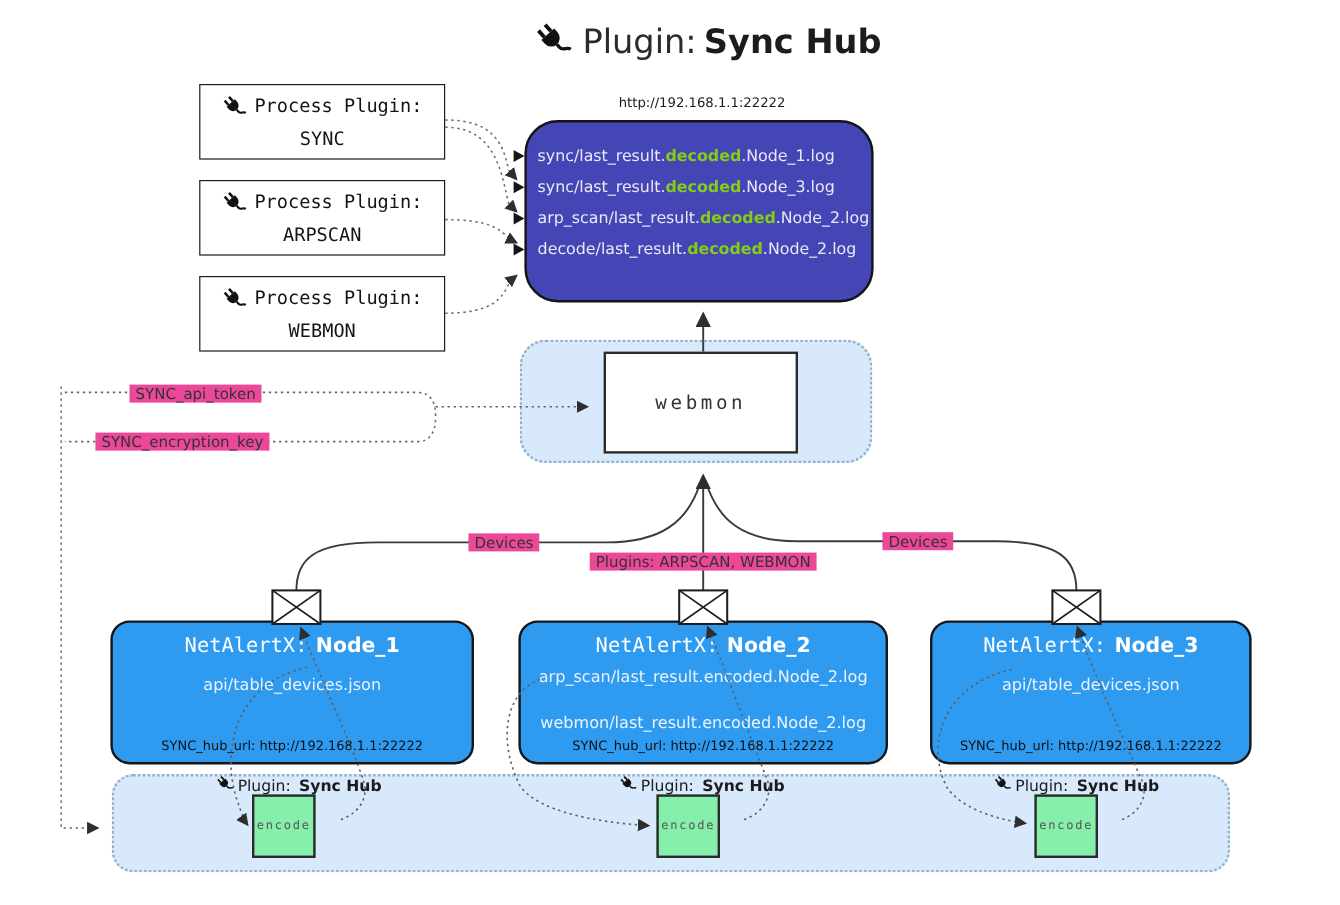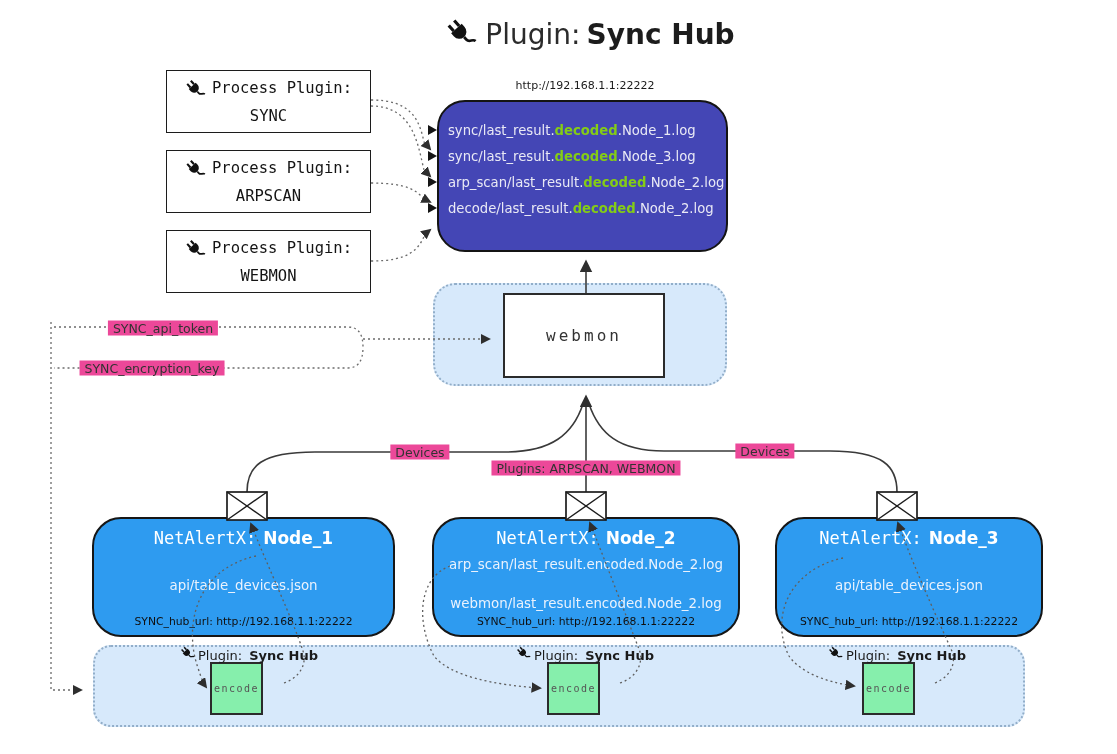--- a/index.html
+++ b/index.html
@@ -51,29 +51,29 @@
   .line-label{position:absolute;transform:translate(-50%,-50%);background:#ec4899;padding:0 5px;
               font-size:12.5px;color:#333;white-space:nowrap;z-index:6}
   .lab-token{left:163px;top:328px}
   .lab-key{left:152px;top:368px}
   .lab-dev-l{left:420px;top:452px}
   .lab-plugins{left:586px;top:468px}
   .lab-dev-r{left:765px;top:451px}
 
   
   .node{position:absolute;top:517px;height:120px;background:var(--node-bg);border:2.4px solid #161616;
-        border-radius:29px;color:#fff;padding-top:9px;text-align:center}
+        border-radius:16px;color:#fff;padding-top:9px;text-align:center}
   .node1{left:92px;width:303px}
   .node2{left:432px;width:308px}
   .node3{left:775px;width:268px}
   .node-title{font-size:17px;white-space:nowrap}
   .node-title .np{font-family:"DejaVu Sans Mono","Liberation Mono",monospace}
   .node-title .nn{font-weight:800;margin-left:7px}
   .node-line{font-size:13.4px;color:#EAF2FD;white-space:nowrap}
-  .node1 .node-line,.node3 .node-line{margin-top:30px}
+  .node1 .node-line,.node3 .node-line{margin-top:16px}
   .node2 .l1{margin-top:9px}
   .node2 .l2{margin-top:24px}
   .node-huburl{position:absolute;left:0;right:0;bottom:7px;font-size:10.8px;color:#101010;white-space:nowrap}
 
   
   .bar{position:absolute;left:93px;top:645px;width:932px;height:82px;background:var(--panel-bg);
        border:2px dotted var(--panel-border);border-radius:18px}
   .panel-label{position:absolute;top:646px;transform:translateX(-50%);display:flex;align-items:center;gap:3px;
                font-size:13px;color:#1b1b1b;white-space:nowrap;z-index:6}
   .panel-label b{margin-left:4px}

